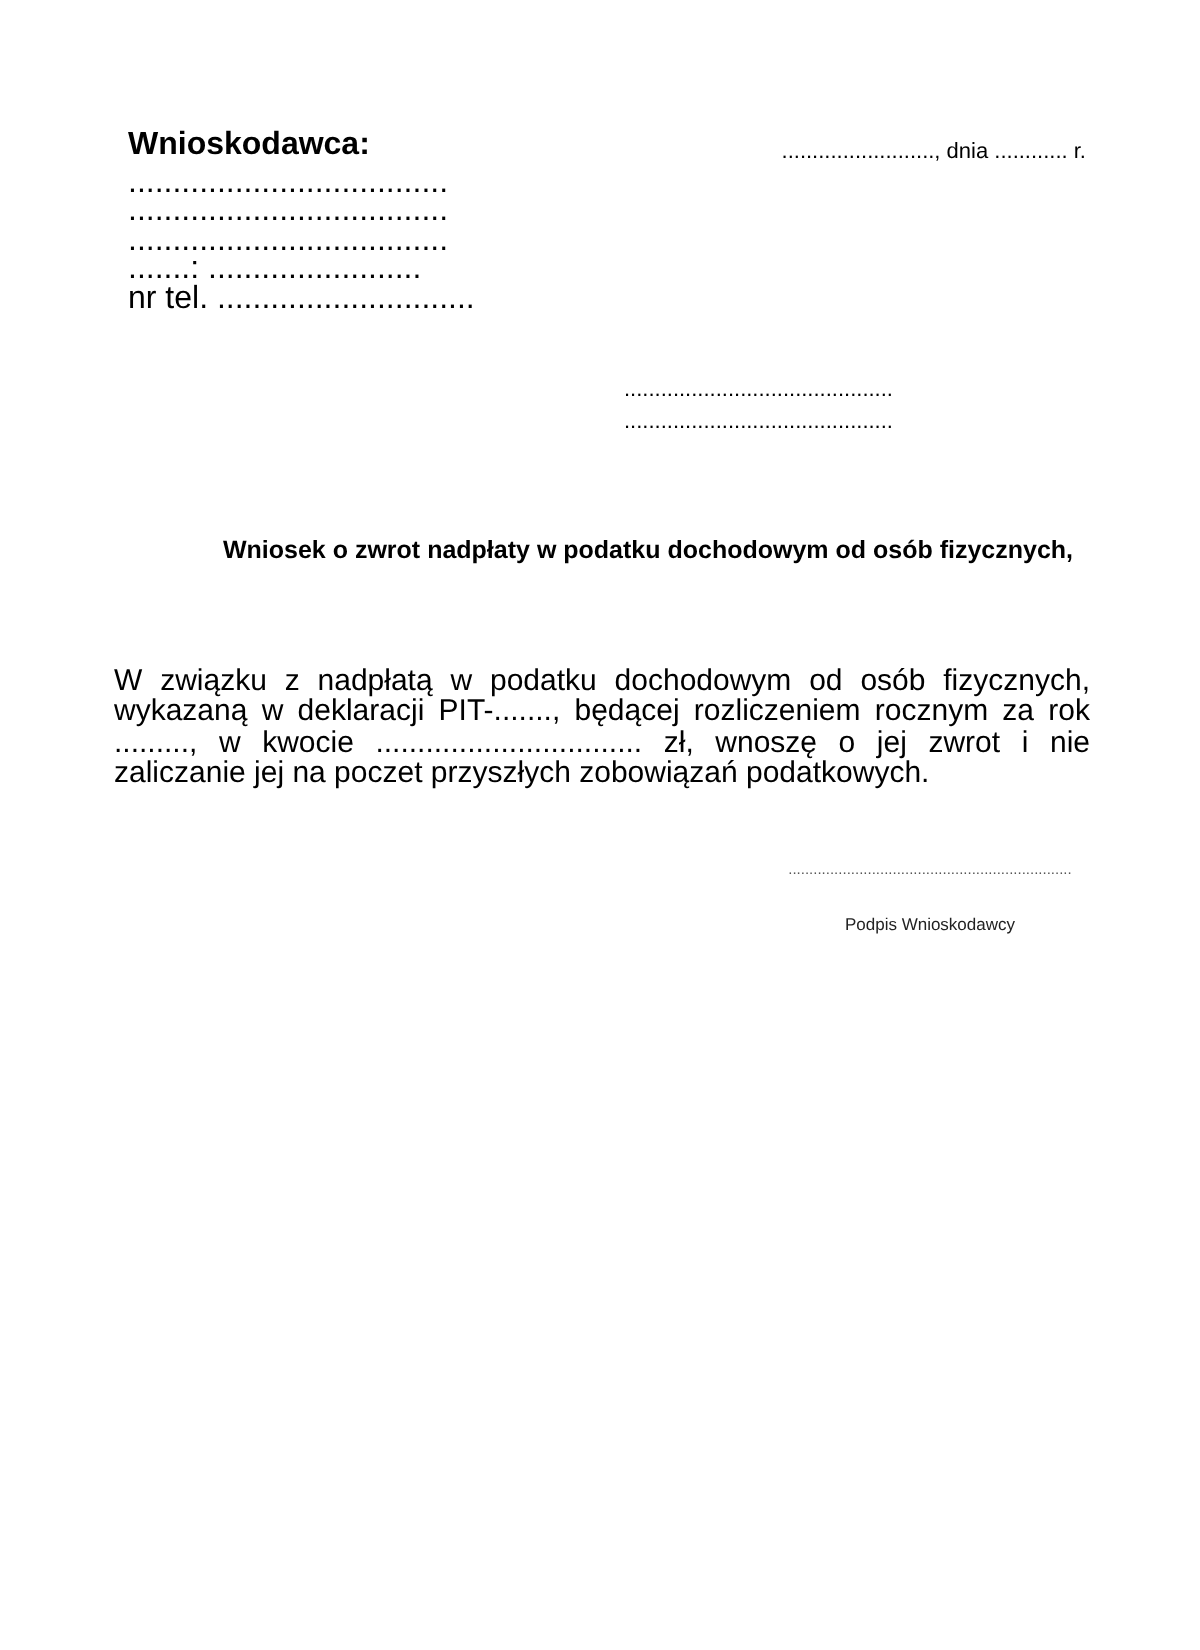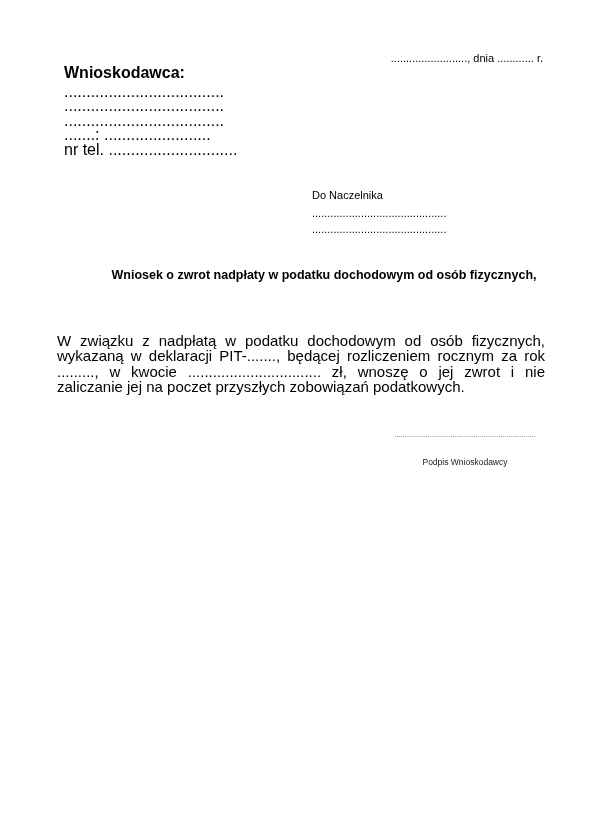--- a/index.html
+++ b/index.html
@@ -11,21 +11,21 @@
     position: relative;
     width: 600px;
     height: 825px;
     background: #ffffff;
     color: #000000;
     font-family: "Liberation Sans", sans-serif;
     overflow: hidden;
   }
   .date-line {
     position: absolute;
-    top: 52px;
+    top: 70px;
     right: 57px;
     font-size: 11px;
     white-space: nowrap;
   }
   .applicant {
     position: absolute;
     left: 64px;
     top: 66px;
     font-size: 16px;
     line-height: 14.5px;
@@ -96,21 +96,20 @@
   <div class="applicant">
     <div class="label">Wnioskodawca:</div>
     <div>....................................</div>
     <div>....................................</div>
     <div>....................................</div>
     <div>.......: ........................</div>
     <div>nr tel. .............................</div>
   </div>
 
   <div class="addressee">
-    <div class="heading">Do Naczelnika</div>
     <div>............................................</div>
     <div>............................................</div>
   </div>
 
   <div class="title-block">
     <div>Wniosek o zwrot nadpłaty w podatku dochodowym od osób fizycznych,</div>
   </div>
 
   <div class="body-par">W związku z nadpłatą w podatku dochodowym od osób fizycznych, wykazaną w deklaracji PIT-......., będącej rozliczeniem rocznym za rok ........., w kwocie ................................ zł, wnoszę o jej zwrot i nie zaliczanie jej na poczet przyszłych zobowiązań podatkowych.</div>
 

